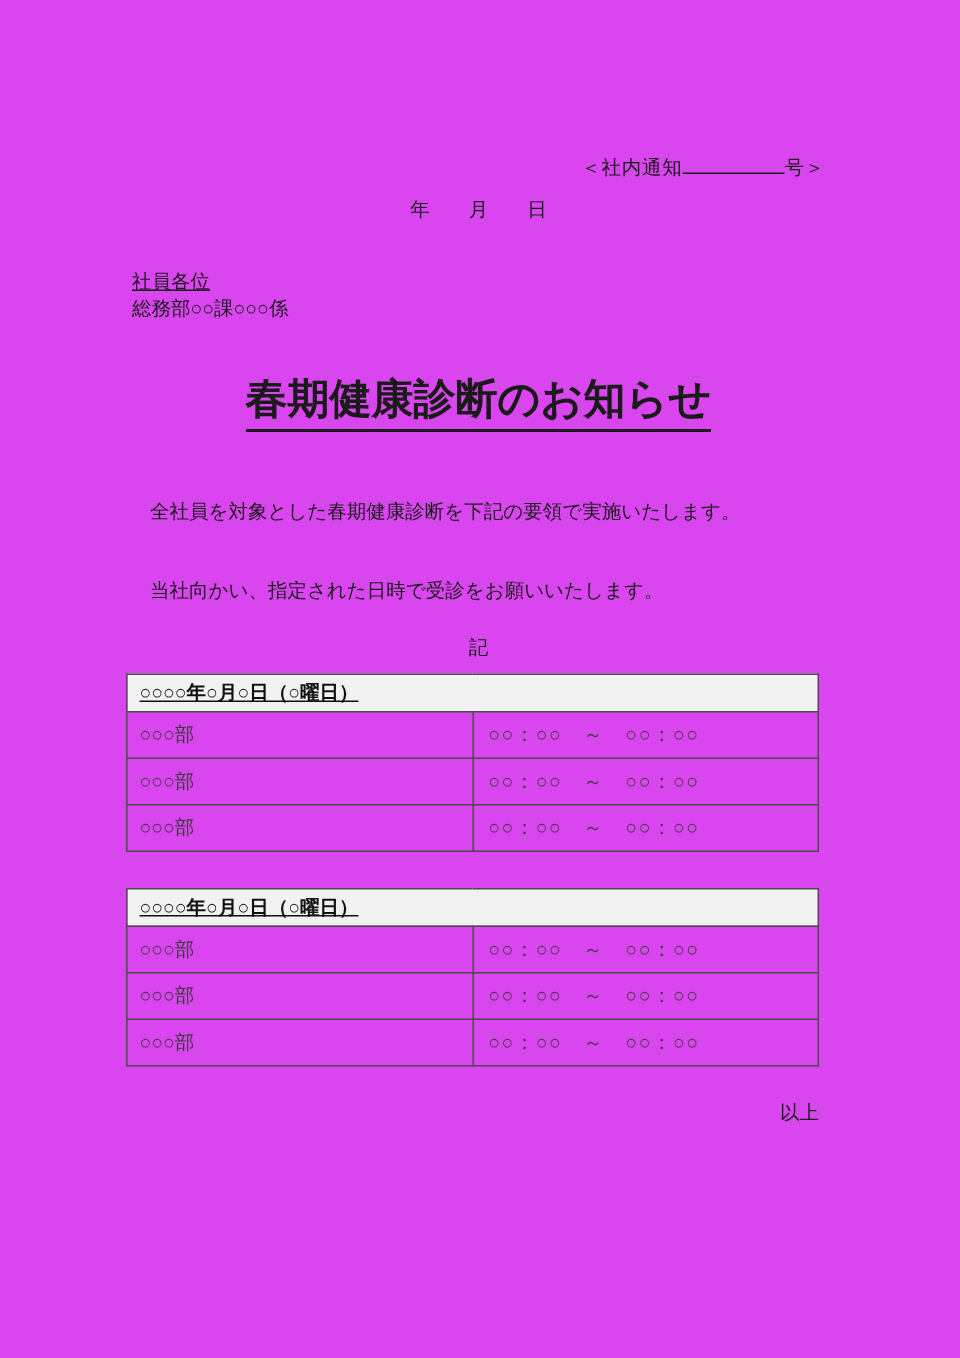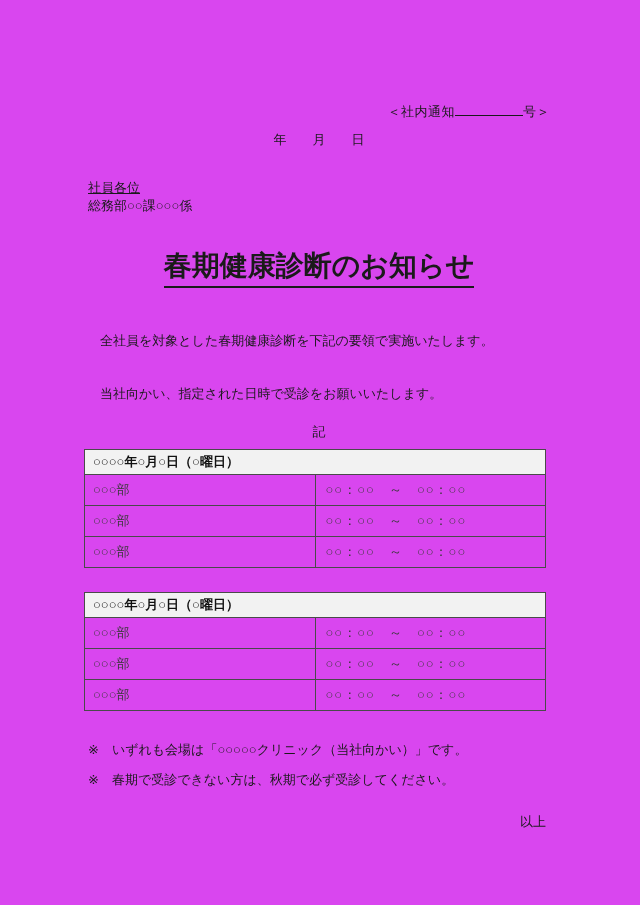--- a/index.html
+++ b/index.html
@@ -87,20 +87,21 @@
   table.schedule-table td {
     border: 1px solid #4a4a4a;
     font-size: 13px;
   }
   td.thead {
     background: #f2f2f2;
     font-weight: bold;
     padding: 3px 8px;
     height: 16px;
     color: #111111;
+    text-decoration: underline;
   }
   td.dept {
     width: 104px;
     padding: 6px 8px;
     height: 18px;
     color: #3a3a3a;
   }
   td.time {
     padding: 6px 10px;
     color: #3a3a3a;
@@ -177,21 +178,17 @@
           <td class="dept">○○○部</td>
           <td class="time">○○：○○　～　○○：○○</td>
         </tr>
         <tr>
           <td class="dept">○○○部</td>
           <td class="time">○○：○○　～　○○：○○</td>
         </tr>
       </tbody>
     </table>
 
-    <div class="notes">
-      <p class="note-line">※　いずれも会場は「○○○○○クリニック（当社向かい）」です。</p>
-      <p class="note-line">※　春期で受診できない方は、秋期で必ず受診してください。</p>
-    </div>
 
     <div class="closing">以上</div>
 
   </div>
 </div>
 
 </body></html>

